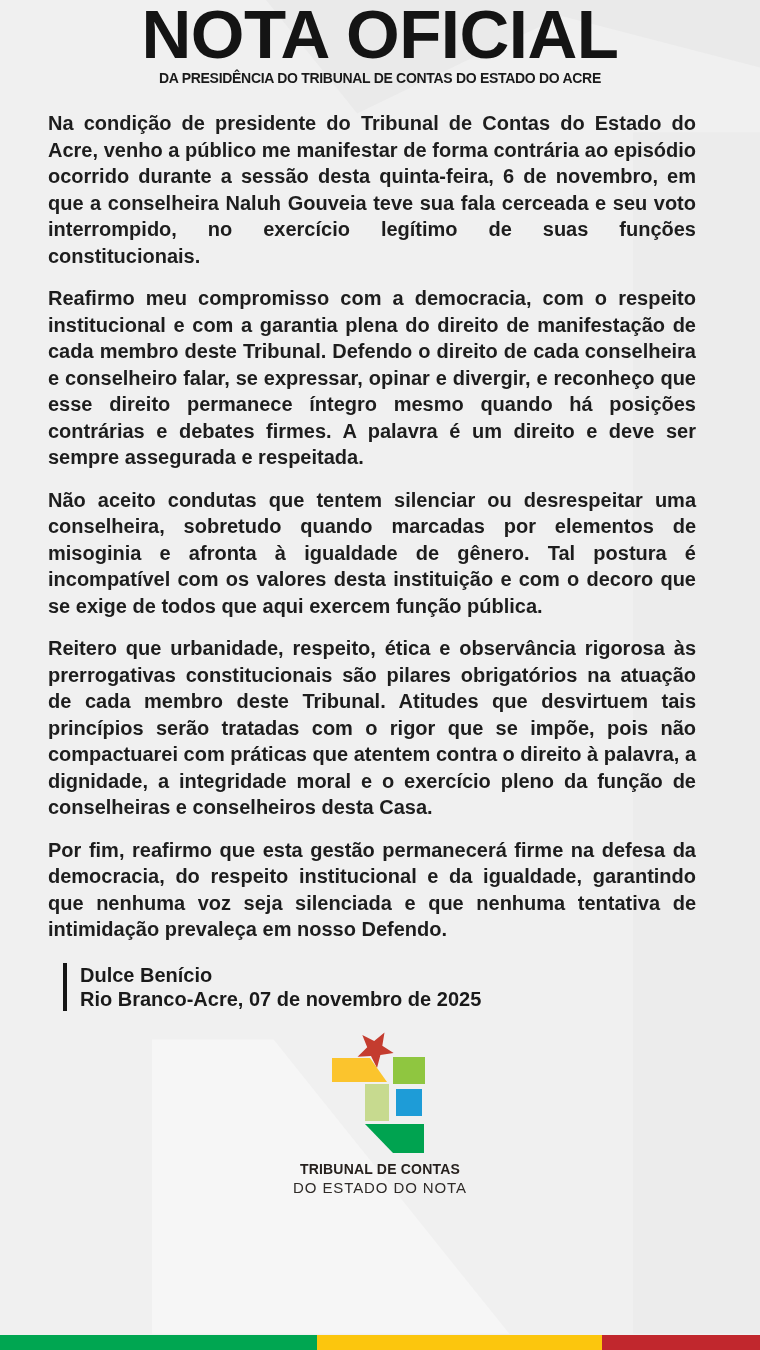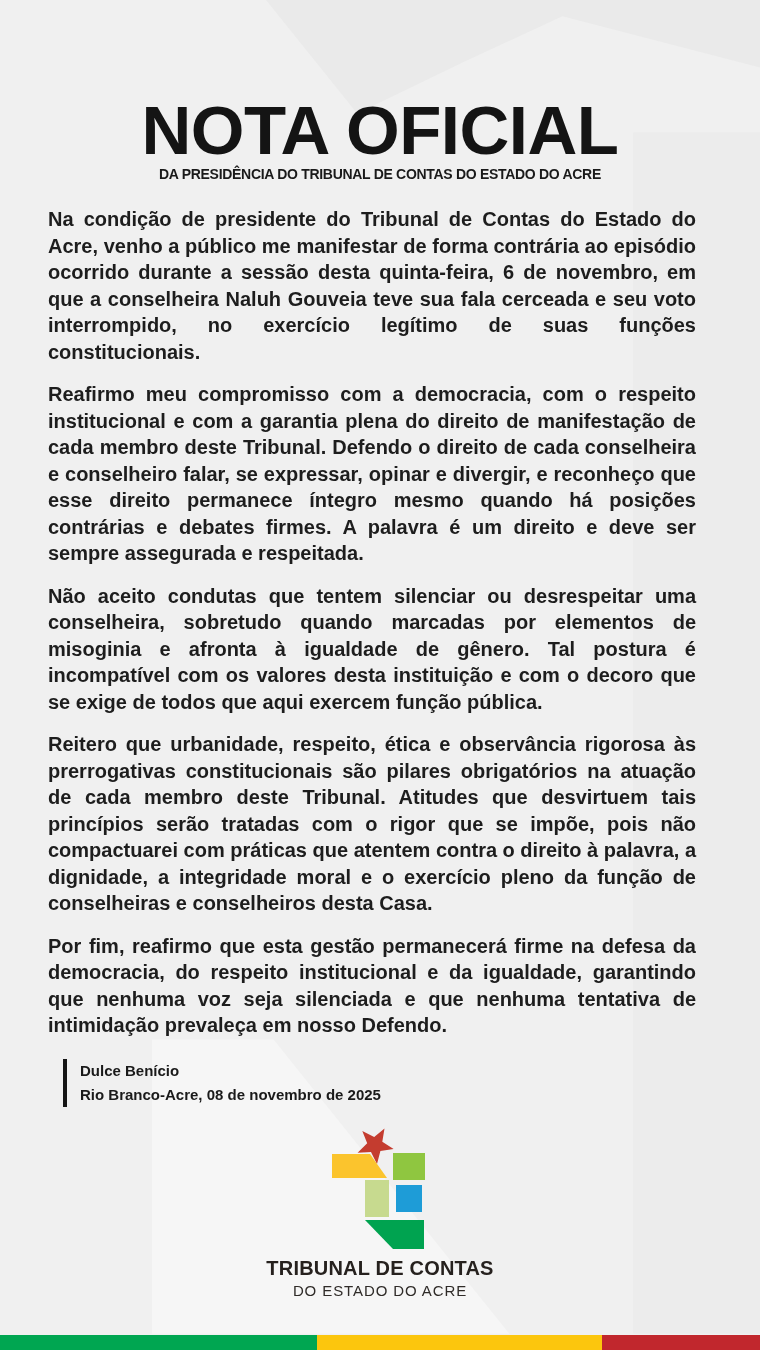--- a/index.html
+++ b/index.html
@@ -12,45 +12,45 @@
     position:relative;width:760px;height:1350px;
     background:#F0F0F0;overflow:hidden;
   }
   
   .wm{position:absolute;inset:0;pointer-events:none;}
   .wm-top{background:#EAEAEA;clip-path:polygon(35% 0%,100% 0%,100% 5%,74% 1.2%,61% 4.6%,47% 8.4%);}
   .wm-right{background:#ECECEC;clip-path:polygon(83.3% 9.8%,100% 9.8%,100% 98.8%,83.3% 98.8%);}
   .wm-light{background:#F6F6F6;clip-path:polygon(20% 77%,36% 77%,67% 98.8%,20% 98.8%);}
   
   .content{position:relative;z-index:2;padding:0 48px;color:#1C1C1C;}
-  .header{text-align:center;padding-top:96px;}
+  .header{text-align:center;}
   .title{
     margin:0;font-size:69px;line-height:1;font-weight:800;
     letter-spacing:-0.5px;color:#141414;white-space:nowrap;
   }
   .subtitle{
     margin-top:1px;font-size:14px;font-weight:700;letter-spacing:-0.3px;
     color:#1A1A1A;white-space:nowrap;
   }
   .note-body{margin-top:24px;}
   .note-body p{
     margin:0 16px 16px 0;
     font-size:20px;line-height:26.5px;font-weight:700;
     text-align:justify;color:#1D1D1D;
   }
   .signature{
     margin:20px 0 0 15px;
     border-left:4px solid #151515;
     padding-left:13px;
-    font-size:15px;line-height:24px;font-weight:700;color:#1A1A1A;
+    font-size:20px;line-height:24px;font-weight:700;color:#1A1A1A;
   }
   .logo-block{margin-top:21px;text-align:center;}
   .logo-mark{display:block;margin:0 auto;}
   .logo-org1{
-    margin-top:5px;font-size:20px;font-weight:700;letter-spacing:0.2px;color:#26211E;
+    margin-top:5px;font-size:14px;font-weight:700;letter-spacing:0.2px;color:#26211E;
   }
   .logo-org2{
     margin-top:2px;font-size:15px;font-weight:400;letter-spacing:0.9px;color:#2F2B28;
   }
   
   .stripe{position:absolute;left:0;right:0;bottom:0;height:15px;display:flex;z-index:3;}
   .stripe .seg-green{width:41.7%;background:#00A651;}
   .stripe .seg-yellow{width:37.5%;background:#FCC60D;}
   .stripe .seg-red{width:20.8%;background:#C1272D;}
 </style>
@@ -73,34 +73,34 @@
     <main class="note-body">
       <p>Na condição de presidente do Tribunal de Contas do Estado do Acre, venho a público me manifestar de forma contrária ao episódio ocorrido durante a sessão desta quinta-feira, 6 de novembro, em que a conselheira Naluh Gouveia teve sua fala cerceada e seu voto interrompido, no exercício legítimo de suas funções constitucionais.</p>
       <p>Reafirmo meu compromisso com a democracia, com o respeito institucional e com a garantia plena do direito de manifestação de cada membro deste Tribunal. Defendo o direito de cada conselheira e conselheiro falar, se expressar, opinar e divergir, e reconheço que esse direito permanece íntegro mesmo quando há posições contrárias e debates firmes. A palavra é um direito e deve ser sempre assegurada e respeitada.</p>
       <p>Não aceito condutas que tentem silenciar ou desrespeitar uma conselheira, sobretudo quando marcadas por elementos de misoginia e afronta à igualdade de gênero. Tal postura é incompatível com os valores desta instituição e com o decoro que se exige de todos que aqui exercem função pública.</p>
       <p>Reitero que urbanidade, respeito, ética e observância rigorosa às prerrogativas constitucionais são pilares obrigatórios na atuação de cada membro deste Tribunal. Atitudes que desvirtuem tais princípios serão tratadas com o rigor que se impõe, pois não compactuarei com práticas que atentem contra o direito à palavra, a dignidade, a integridade moral e o exercício pleno da função de conselheiras e conselheiros desta Casa.</p>
       <p>Por fim, reafirmo que esta gestão permanecerá firme na defesa da democracia, do respeito institucional e da igualdade, garantindo que nenhuma voz seja silenciada e que nenhuma tentativa de intimidação prevaleça em nosso Defendo.</p>
     </main>
 
     <div class="signature">
       <div>Dulce Benício</div>
-      <div>Rio Branco-Acre, 08 de novembro de 2025</div>
+      <div>Rio Branco-Acre, 07 de novembro de 2025</div>
     </div>
 
     <div class="logo-block">
       <svg class="logo-mark" width="100" height="124" viewBox="0 0 100 124" aria-hidden="true">
         <polygon fill="#C43C2F" points="54.5,0.5 52.3,13.7 63.6,21.0 50.4,22.9 47.0,35.9 41.0,23.9 27.6,24.7 37.2,15.3 32.3,2.9 44.2,9.0"></polygon>
         <polygon fill="#FBC42D" points="2,26 40,26 57,50 2,50"></polygon>
         <rect fill="#8FC640" x="63" y="25" width="32" height="27"></rect>
         <rect fill="#C7DA8F" x="35" y="52" width="24" height="37"></rect>
         <rect fill="#1E9CD7" x="66" y="57" width="26" height="27"></rect>
         <polygon fill="#00A350" points="35,92 94,92 94,121 63,121"></polygon>
       </svg>
       <div class="logo-org1">TRIBUNAL DE CONTAS</div>
-      <div class="logo-org2">DO ESTADO DO ACRE</div>
+      <div class="logo-org2">DO ESTADO DO NOTA</div>
     </div>
 
   </div>
 
   <footer class="stripe">
     <div class="seg-green"></div>
     <div class="seg-yellow"></div>
     <div class="seg-red"></div>
   </footer>
 

